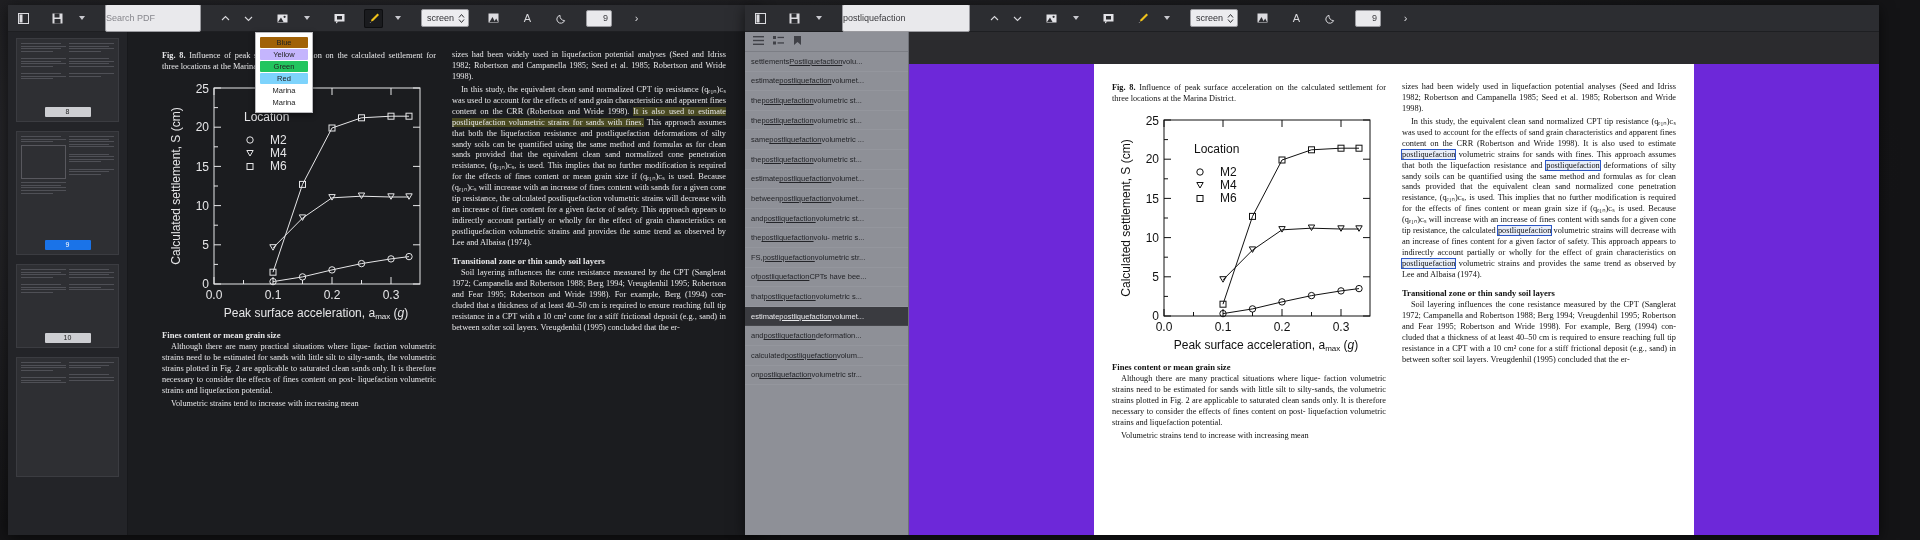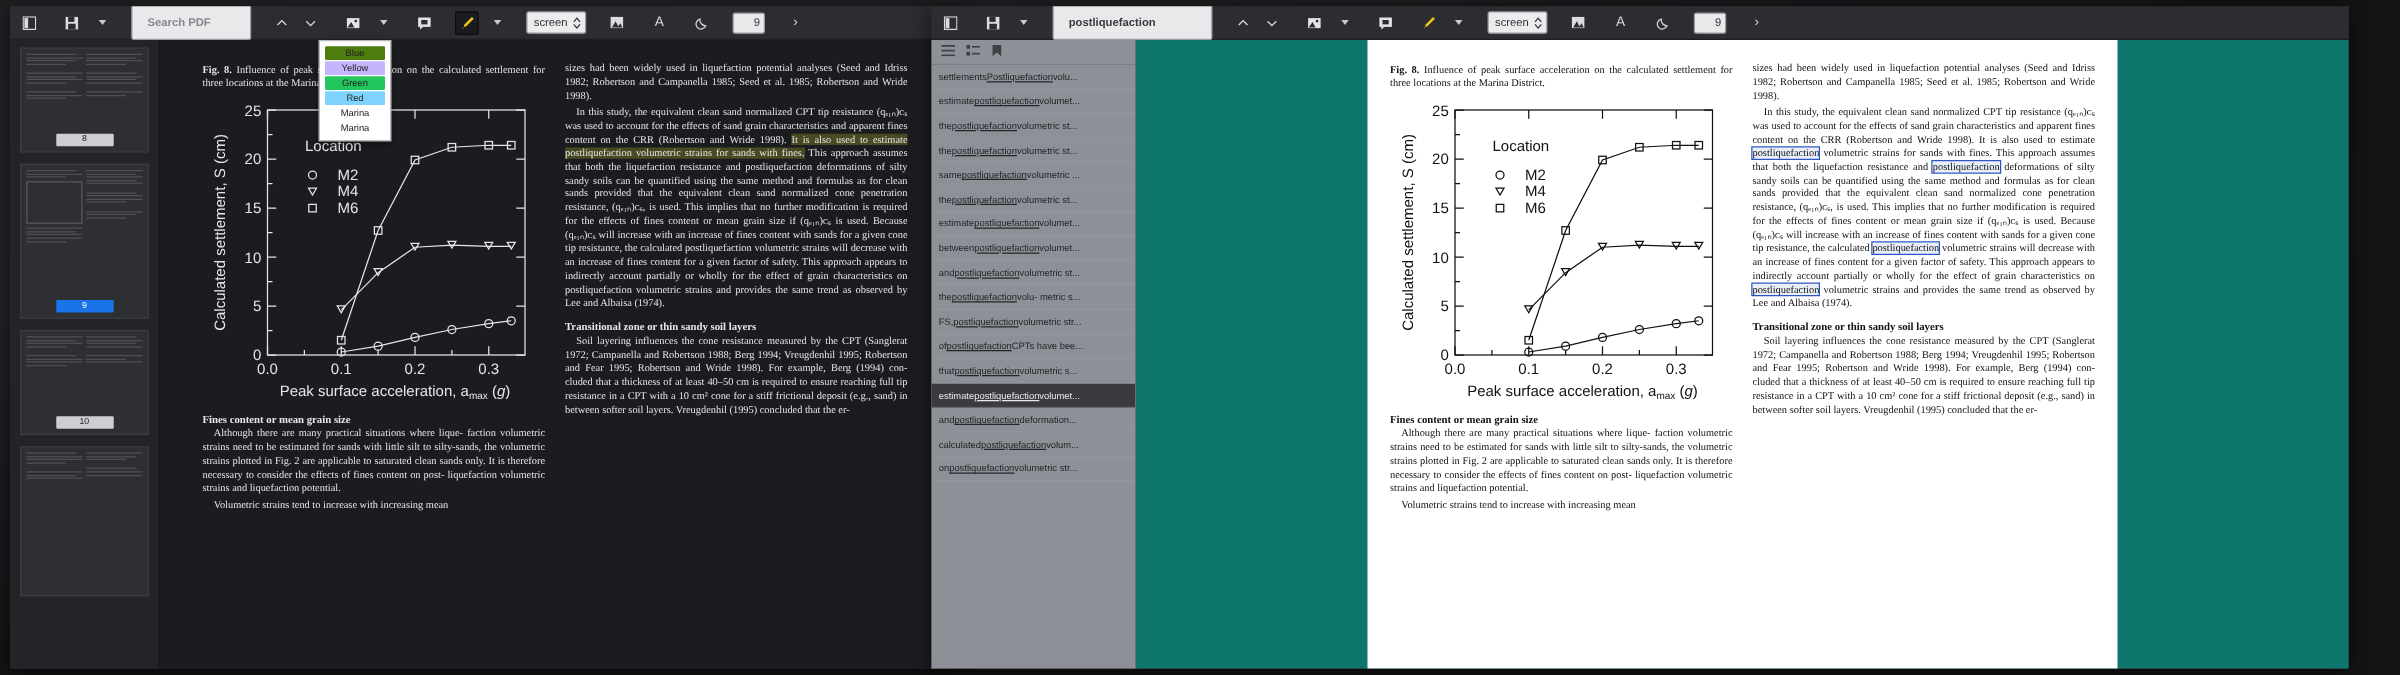--- a/index.html
+++ b/index.html
@@ -57,24 +57,23 @@
   }
   .sep { width: 7px; }
 
   .searchbox {
     height: 28px; width: 96px;
     background: #e9e9ec;
     border: 1px solid #9a9a9f;
     border-radius: 2px;
     font-size: 9px;
     color: #3a3a3e;
-    padding: 0 12px;
+    padding: 0 0;
     display: flex; align-items: center;
     font-family: "Liberation Sans", sans-serif;
-    font-weight: bold;
   }
   .searchbox.ph { color: #87878d; }
   .searchbox.wide { width: 128px; }
 
   .pagebox {
     height: 17px; width: 26px;
     background: #e9e9ec;
     border: 1px solid #9a9a9f;
     border-radius: 2px;
     font-size: 9px; color: #3a3a3e;
@@ -175,21 +174,21 @@
   .sr.sel { background: #3a3b40; color: #e9e9ec; }
   .sr u { text-decoration: underline; }
 
   
   .page {
     flex: 1;
     position: relative;
     overflow: hidden;
   }
   .page.dark  { background: #1b1c1f; color: #e6e6e8; }
-  .page.light { background: #0f766e; color: #111; }
+  .page.light { background: #6d28d9; color: #111; margin-top: 32px; }
 
   .pagesheet {
     position: absolute;
     top: 0; left: 50%; transform: translateX(-50%);
     width: 600px; height: 100%;
     padding: 18px 18px 0 18px;
     display: flex; gap: 16px;
     font-family: "Liberation Serif", serif;
   }
   .page.light .pagesheet { background: #fff; }
@@ -311,21 +310,21 @@
       <svg width="11" height="11" viewBox="0 0 11 11">
           <path d="M8.6 7.6A4 4 0 1 1 4 2.3a4.6 4.6 0 0 0 4.6 5.3z" fill="none" stroke="#d8d8dc" stroke-width="1"></path>
         </svg>
     </div>
     <div class="sep"></div>
     <div class="pagebox">9</div>
     <div class="sep"></div>
     <div class="tbtn">›</div>
 
     <div class="hl-menu">
-      <div class="hl-item" style="background:#4d7c0f">Blue</div>
+      <div class="hl-item" style="background:#a16207">Blue</div>
       <div class="hl-item" style="background:#c4b5fd">Yellow</div>
       <div class="hl-item" style="background:#22c55e">Green</div>
       <div class="hl-item" style="background:#7dd3fc">Red</div>
       <div class="hl-item hl-plain">Marina</div>
       <div class="hl-item hl-plain">Marina</div>
     </div>
   </div>
 
   <div class="wbody">
 

